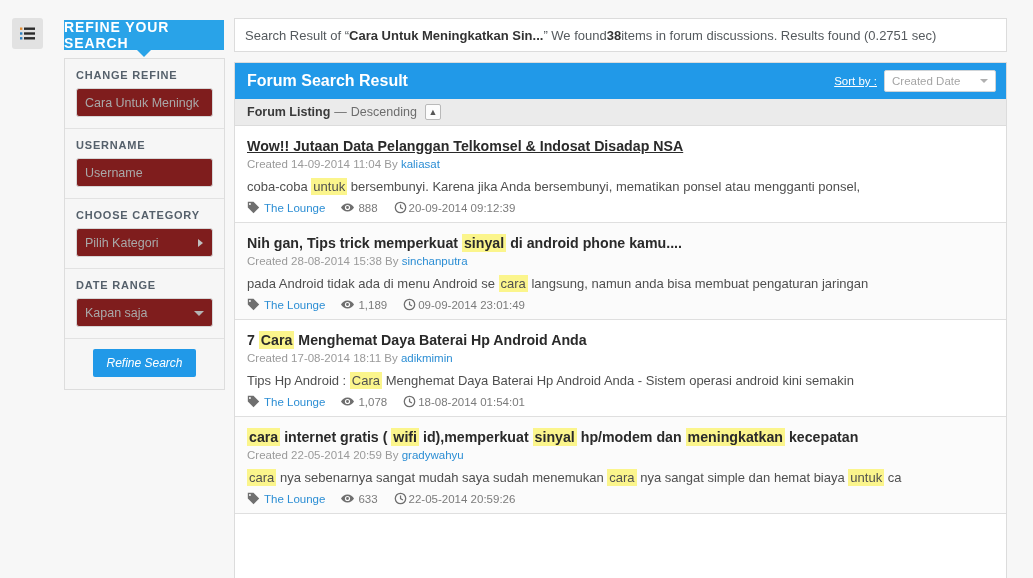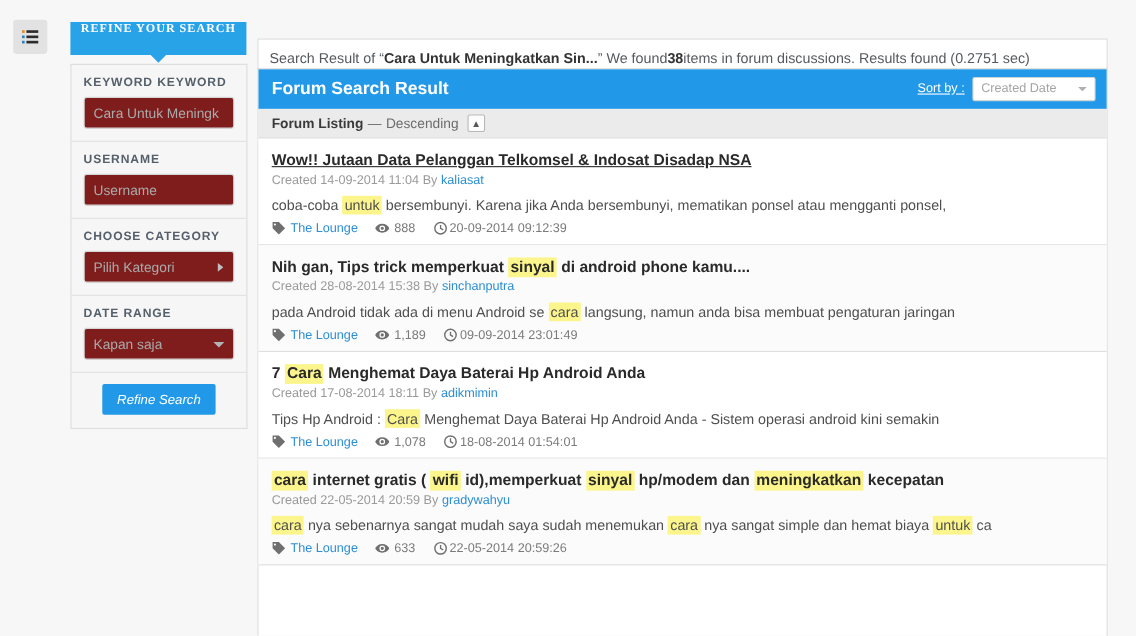--- a/index.html
+++ b/index.html
@@ -21,45 +21,44 @@
     display: flex; align-items: center; justify-content: center;
   }
   .listicon-box svg { display: block; }
 
   
   .refine-tab {
     position: absolute; left: 64px; top: 20px;
     width: 160px; height: 30px;
     background: #29a3e8;
     color: #ffffff;
-    font-size: 11px;
+    font-size: 14px;
     letter-spacing: 0.9px;
     font-weight: 600;
-    display: flex; align-items: flex-start; justify-content: center; font-family: Liberation Serif, serif;
+    display: flex; align-items: center; justify-content: center;
   }
   .refine-caret {
     position: absolute; left: 137px; top: 50px;
     width: 0; height: 0;
     border-left: 7px solid transparent;
     border-right: 7px solid transparent;
     border-top: 7px solid #29a3e8;
   }
 
   
   .topbar {
     position: absolute; left: 234px; top: 18px;
     width: 773px; height: 34px;
     background: #ffffff;
     border: 1px solid #dcdcdc;
     display: flex; align-items: center;
     padding-left: 10px;
     font-size: 13px;
     color: #555a5e;
     white-space: nowrap;
-    margin-top: 17px;
   }
   .topbar b { color: #333; font-weight: 700; }
 
   
   .sidebar {
     position: absolute; left: 64px; top: 58px;
     width: 161px;
     background: #f6f6f6;
     border: 1px solid #dddddd;
   }
@@ -243,21 +242,21 @@
     <span>Search Result of “</span>
       <b>Cara Untuk Meningkatkan Sin...</b>
       <span>” We found </span>
       <b>38</b>
       <span> items in forum discussions. Results found (0.2751 sec)</span>
   </div>
 
   <div class="sidebar">
     <div id="sb-groups">
         <div class="sb-group">
-          <div class="sb-label">KEYWORD KEYWORD</div>
+          <div class="sb-label">CHANGE REFINE</div>
           <div class="sb-field">
             <span>Cara Untuk Meningk</span>
           </div>
         </div>
         <div class="sb-group">
           <div class="sb-label">USERNAME</div>
           <div class="sb-field">
             <span>Username</span>
           </div>
         </div>

